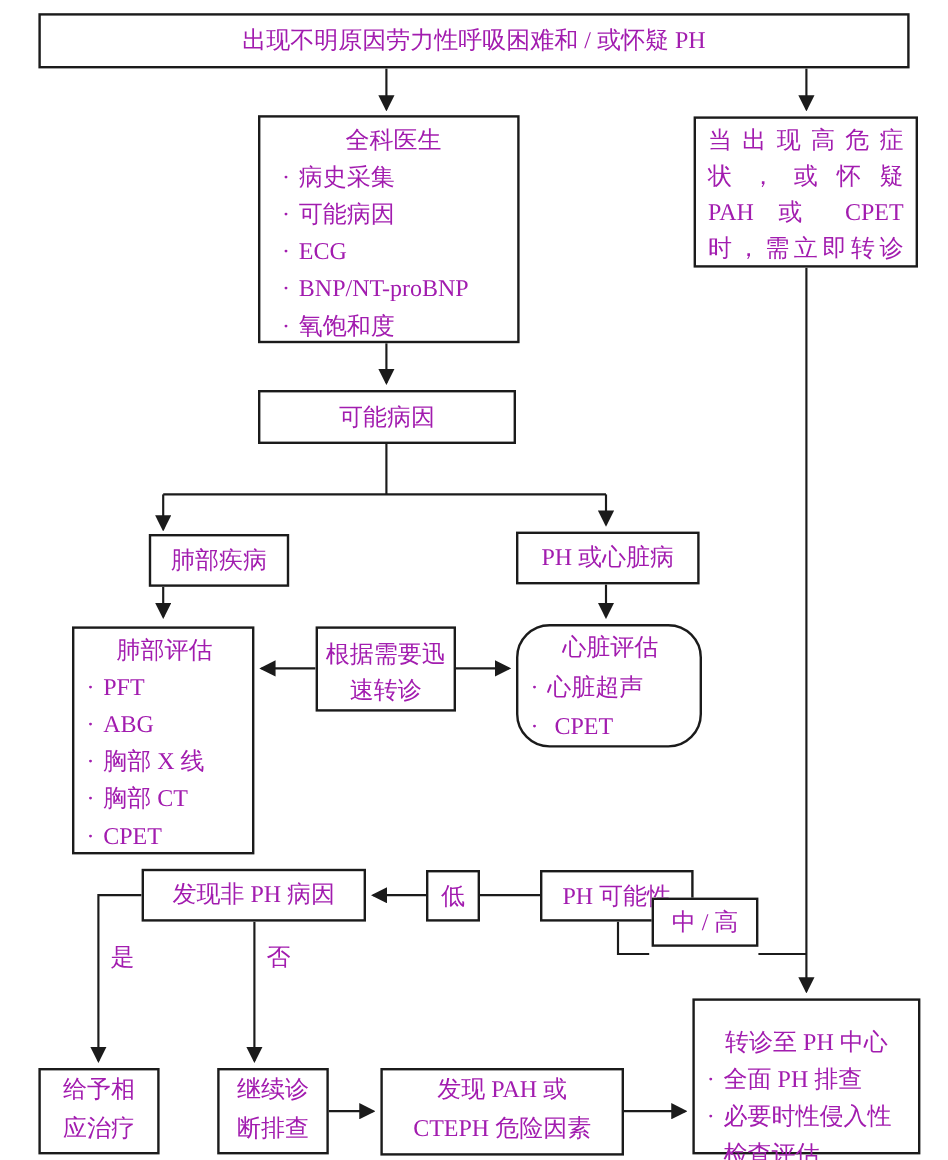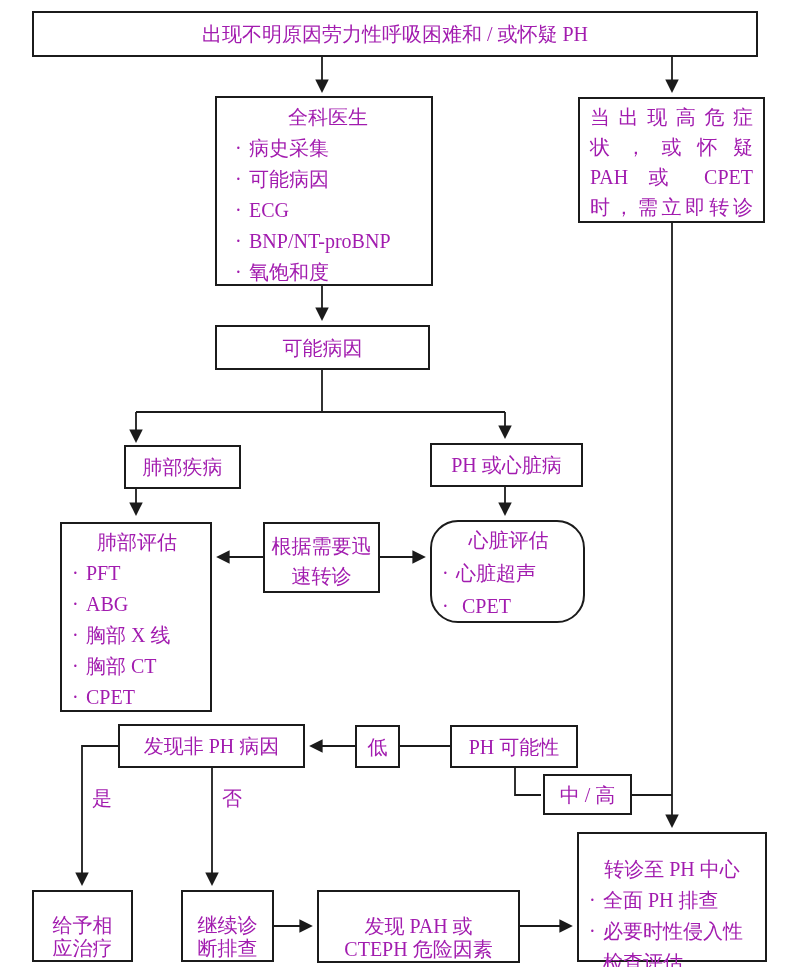--- a/index.html
+++ b/index.html
@@ -70,23 +70,23 @@
   .heart-eval-box .bx-title, .heart-eval-box .li { line-height: 33px; }
 
   .ph-center-box { padding: 20px 8px 0 8px; }
   .ph-center-box .bx-title, .ph-center-box .li { line-height: 31px; }
   .ph-center-box .li { padding-right: 14px; }
 
   .two-line {
     display: flex;
     flex-direction: column;
     align-items: center;
-    justify-content: flex-end;
+    justify-content: flex-start;
     text-align: center;
-    line-height: 23px;
+    line-height: 33px;
   }
   .flow-label {
     position: absolute;
     font-size: 20px;
     line-height: 1;
   }
 </style>
 </head>
 <body>
 
@@ -229,21 +229,21 @@
   </div>
 
   <div class="bx center" style="left:355px; top:725px; width:45px; height:43px;">
     <span>低</span>
   </div>
 
   <div class="bx center" style="left:450px; top:725px; width:128px; height:43px;">
     <span>PH 可能性</span>
   </div>
 
-  <div class="bx center" style="left:543px; top:774px; width:89px; height:41px;">
+  <div class="bx center" style="left:543px; top:748px; width:89px; height:41px;">
     <span>中 / 高</span>
   </div>
 
   <div class="flow-label" style="left:92px; top:788px;">是</div>
   <div class="flow-label" style="left:222px; top:788px;">否</div>
 
   <div class="bx two-line" style="left:32px; top:890px; width:101px; height:72px; padding:0 12px;">
     <span>给予相应治疗</span>
   </div>
 

